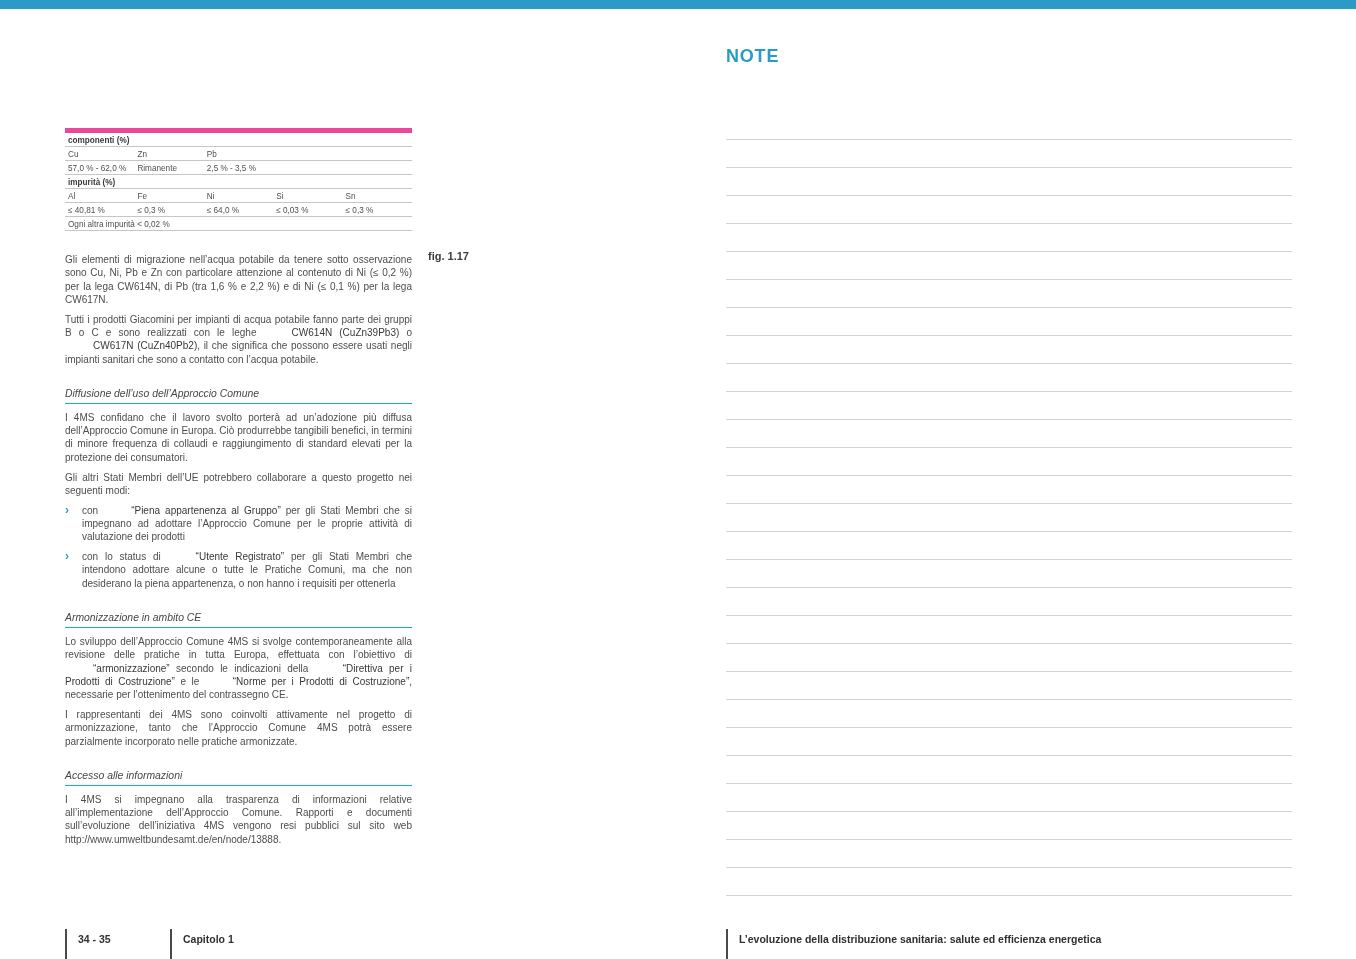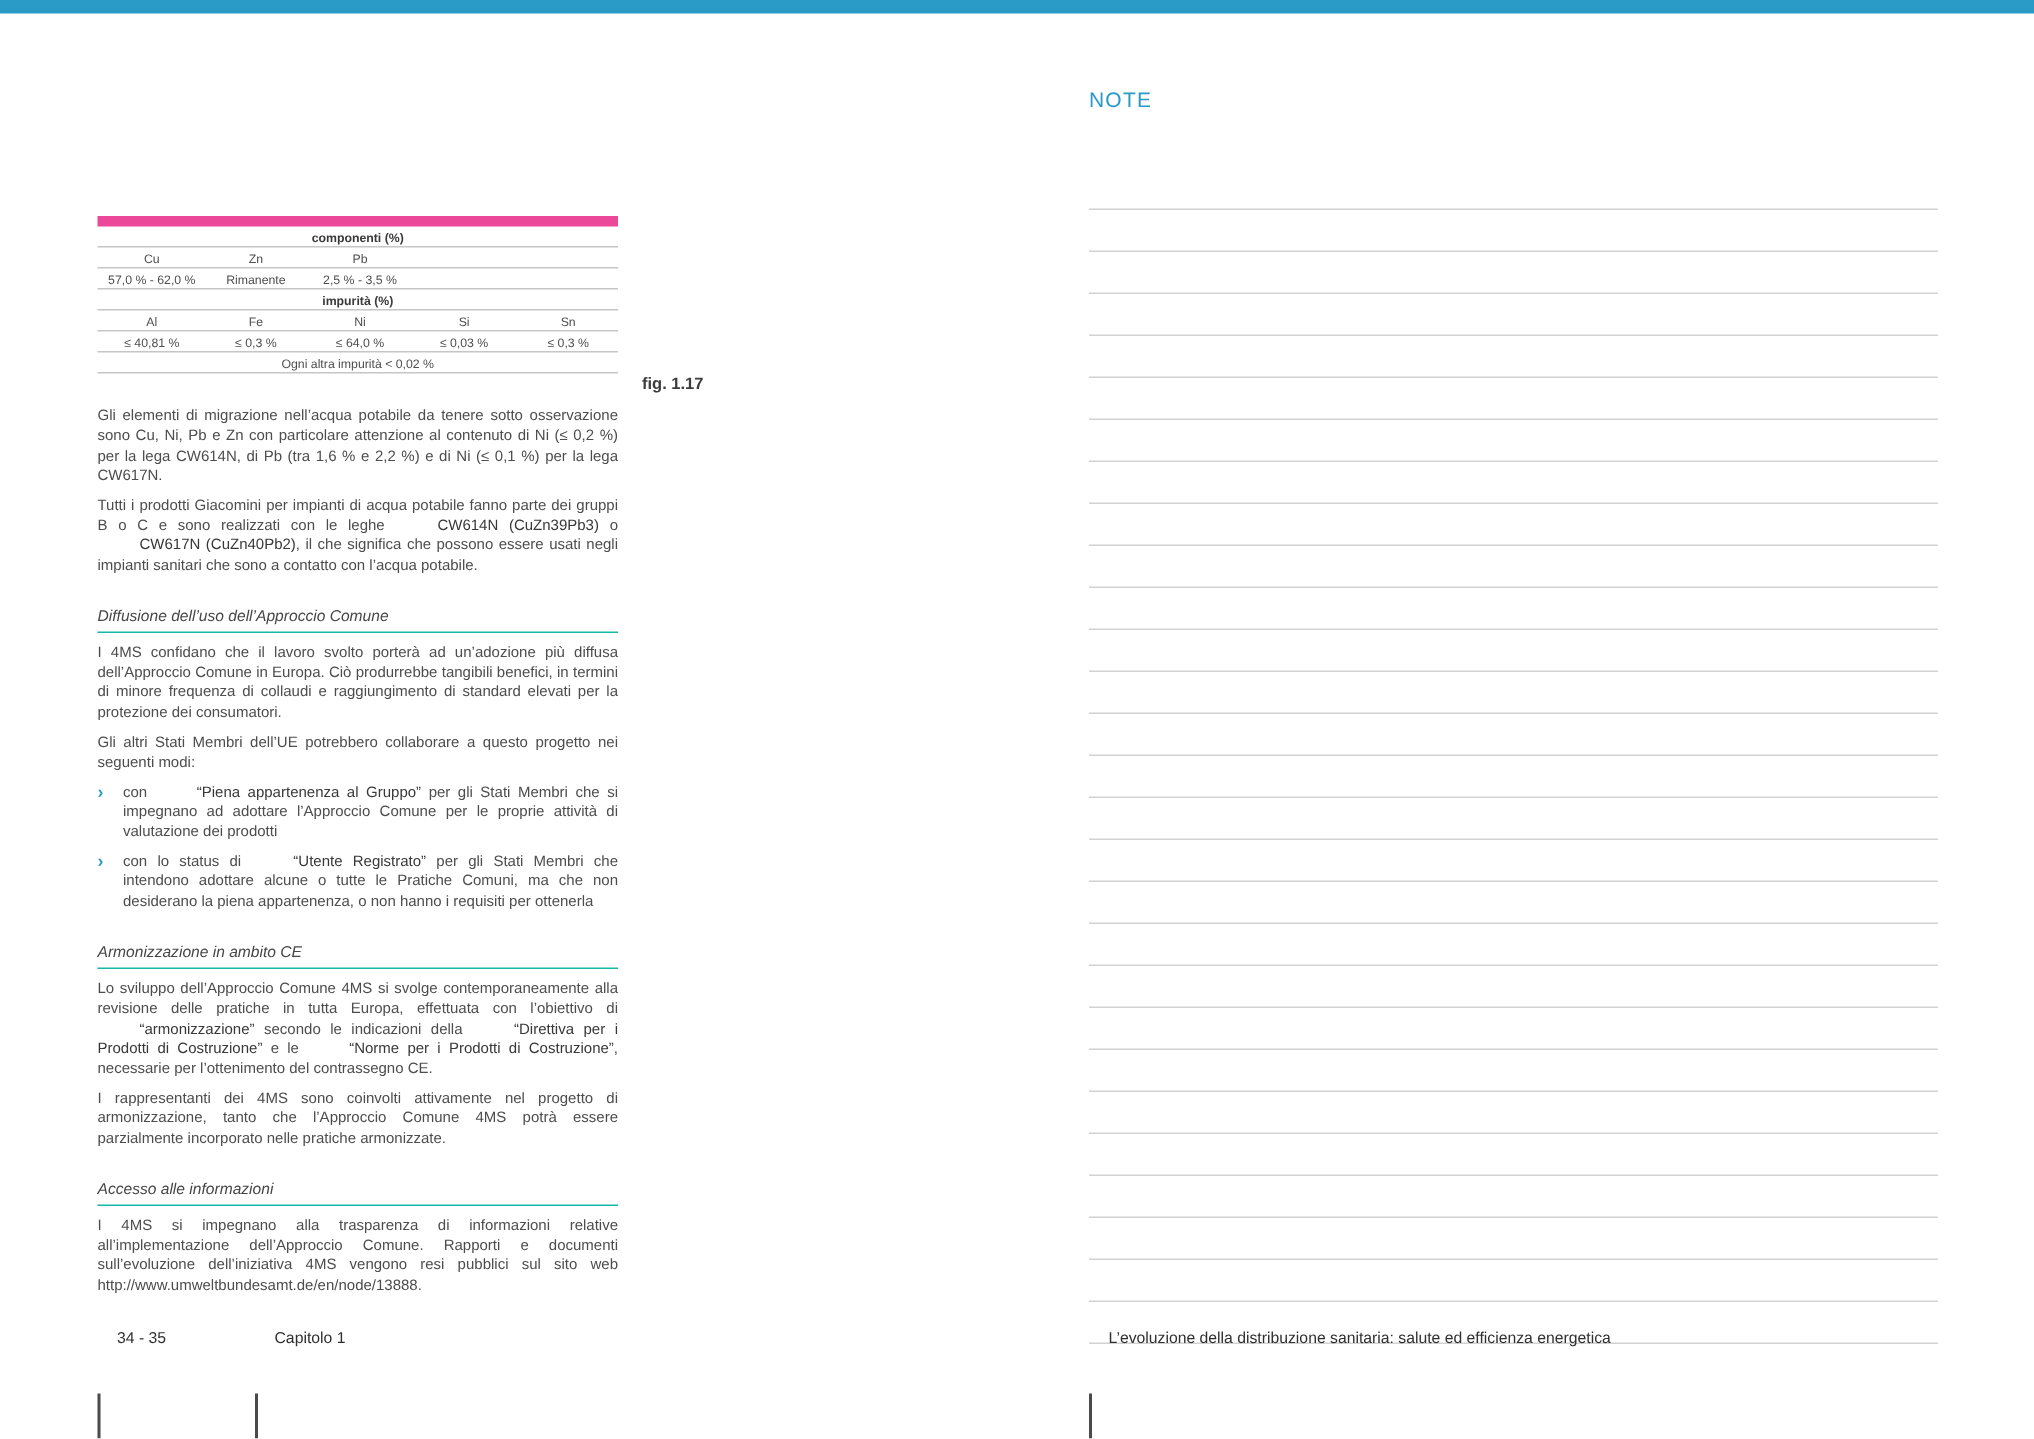--- a/index.html
+++ b/index.html
@@ -49,26 +49,25 @@
     font-style: italic;
     font-weight: normal;
     color: #464646;
     margin: 22px 0 7px 0;
     padding-bottom: 4px;
     border-bottom: 1px solid #14b8a6;
   }
 
   
   .tbl {
-    margin-top: 40px;
-    border-top: 7px solid #ec4899;
+    margin-top: 24px;
+    border-top: 5px solid #ec4899;
     font-size: 8.2px;
     line-height: 9px;
     color: #4f4f4f;
-    text-align: center;
   }
   .t-row {
     border-bottom: 1px solid #c6c6c6;
     min-height: 13.5px;
     padding: 2.5px 3px 1.5px 3px;
   }
   .t-grid {
     display: grid;
     grid-template-columns: repeat(5, 1fr);
     padding-left: 0;
@@ -102,23 +101,23 @@
 
   
   .notes {
     position: absolute;
     left: 726px; top: 0;
     width: 566px;
     height: 900px;
   }
   .note-heading {
     position: absolute;
-    left: 0; top: 58px;
-    font-size: 14px;
-    font-weight: normal;
+    left: 0; top: 46px;
+    font-size: 18px;
+    font-weight: bold;
     letter-spacing: 0.8px;
     color: var(--accent);
   }
   .note-lines {
     position: absolute;
     left: 0; top: 112px;
     width: 100%;
   }
   .note-line {
     height: 28px;
@@ -128,23 +127,23 @@
   
   .footer-bar {
     position: absolute;
     top: 929px;
     width: 2px;
     height: 30px;
     background: #4a4a4a;
   }
   .footer-text {
     position: absolute;
-    top: 886px;
+    top: 933px;
     font-size: 10.5px;
-    font-weight: normal;
+    font-weight: bold;
     color: #2f2f2f;
     white-space: nowrap;
   }
 </style>
 </head>
 <body>
 
 <div class="page">
 
   <div class="topbar"></div>

